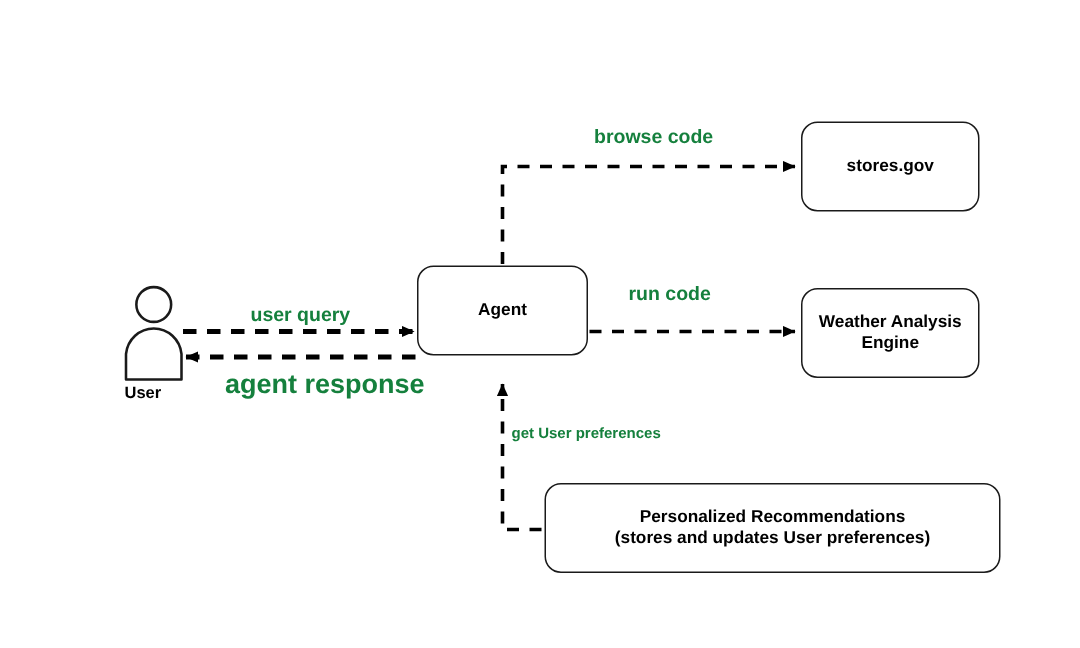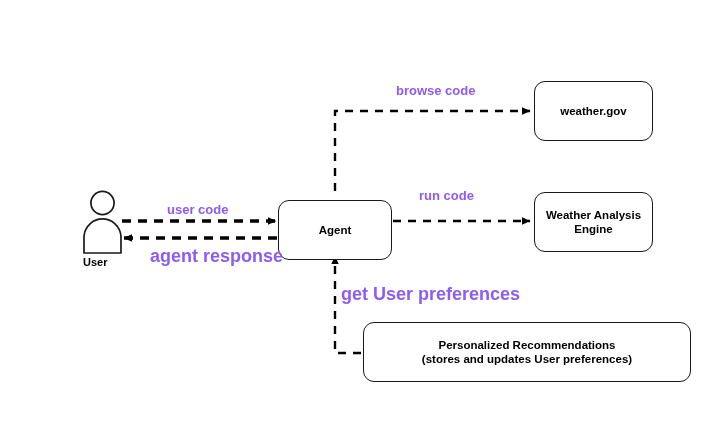--- a/index.html
+++ b/index.html
@@ -37,35 +37,35 @@
     font-weight: bold;
     color: #000000;
     line-height: 1.25;
     pointer-events: none;
     white-space: pre-line;
   }
   .edge-label {
     position: absolute;
     font-family: "Liberation Sans", sans-serif;
     font-weight: bold;
-    color: #8b5cf6;
+    color: #15803d;
     white-space: nowrap;
     line-height: 1;
   }
   .box-node {
     position: absolute;
     box-sizing: border-box;
     background: #ffffff;
     border: 1.6px solid #1a1a1a;
     border-radius: 11px;
   }
-  #agent-box { left: 278px; top: 200px; width: 114px; height: 60px; }
+  #agent-box { left: 278px; top: 177px; width: 114px; height: 60px; }
   #weather-gov-box { left: 534px; top: 81px; width: 119px; height: 60px; }
   #weather-engine-box { left: 534px; top: 192px; width: 119px; height: 60px; }
-  #personalized-box { left: 363px; top: 322px; width: 328px; height: 60px; }
+  #personalized-box { left: 363px; top: 322px; width: 304px; height: 60px; }
 
   #agent-box .node-label,
   #weather-gov-box .node-label,
   #weather-engine-box .node-label,
   #personalized-box .node-label {
     left: 0; top: 0; right: 0; bottom: 0;
     position: absolute;
     font-size: 11.5px;
   }
   #personalized-box .node-label { font-size: 11.5px; }
@@ -78,21 +78,21 @@
     font-size: 11px;
     font-weight: bold;
     text-align: left;
     display: block;
   }
 
   #label-user-query  { left: 167px; top: 203px; font-size: 13px; }
   #label-agent-resp  { left: 150px; top: 247px; font-size: 18px; }
   #label-browse-code { left: 396px; top: 84px;  font-size: 13px; }
   #label-run-code    { left: 406px; top: 189px; font-size: 13px; margin-left: 13px; }
-  #label-get-prefs   { left: 341px; top: 285px; font-size: 18px; }
+  #label-get-prefs   { left: 341px; top: 285px; font-size: 10px; }
 </style>
 </head>
 <body>
 
 <div id="canvas">
 
   <svg class="layer" viewBox="0 0 720 432">
     <defs>
       <marker id="arrowRight" markerWidth="9" markerHeight="9" refX="8.2" refY="4" orient="auto" markerUnits="userSpaceOnUse">
         <path d="M0,0.2 L8.6,4 L0,7.8 z" fill="#000000"></path>
@@ -119,36 +119,36 @@
     <line x1="393" y1="221" x2="530" y2="221" stroke="#000000" stroke-width="2.4" stroke-dasharray="8,7" marker-end="url(#arrowRight)"></line>
 
     <path d="M361,353 L335,353 L335,256" fill="none" stroke="#000000" stroke-width="2.4" stroke-dasharray="8,7" marker-end="url(#arrowUp)"></path>
   </svg>
 
   <div class="box-node" id="agent-box">
     <span class="node-label">Agent</span>
   </div>
 
   <div class="box-node" id="weather-gov-box">
-    <span class="node-label">weather.gov</span>
+    <span class="node-label">stores.gov</span>
   </div>
 
   <div class="box-node" id="weather-engine-box">
     <span class="node-label">Weather Analysis
 Engine</span>
   </div>
 
   <div class="box-node" id="personalized-box">
     <span class="node-label">Personalized Recommendations
 (stores and updates User preferences)</span>
   </div>
 
   <span class="node-label" id="user-label">User</span>
 
-  <span class="edge-label" id="label-user-query">user code</span>
+  <span class="edge-label" id="label-user-query">user query</span>
 
   <span class="edge-label" id="label-agent-resp">agent response</span>
 
   <span class="edge-label" id="label-browse-code">browse code</span>
 
   <span class="edge-label" id="label-run-code">run code</span>
 
   <span class="edge-label" id="label-get-prefs">get User preferences</span>
 
 </div>

